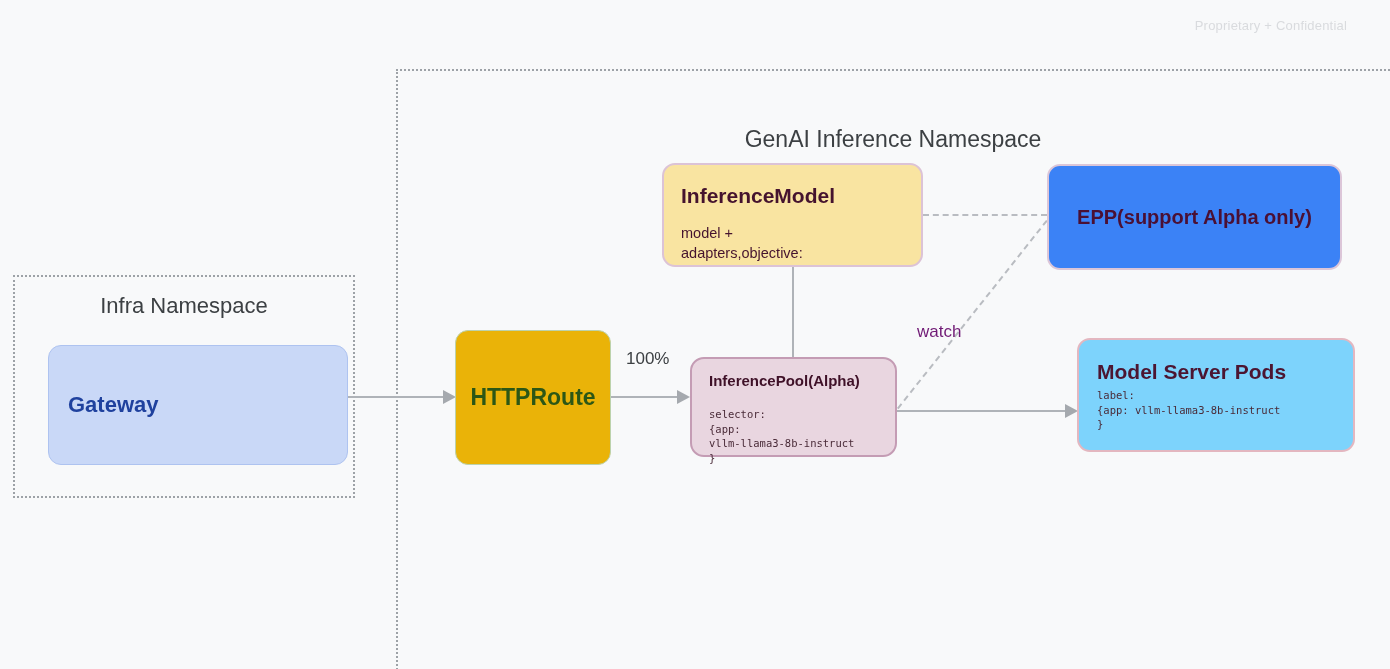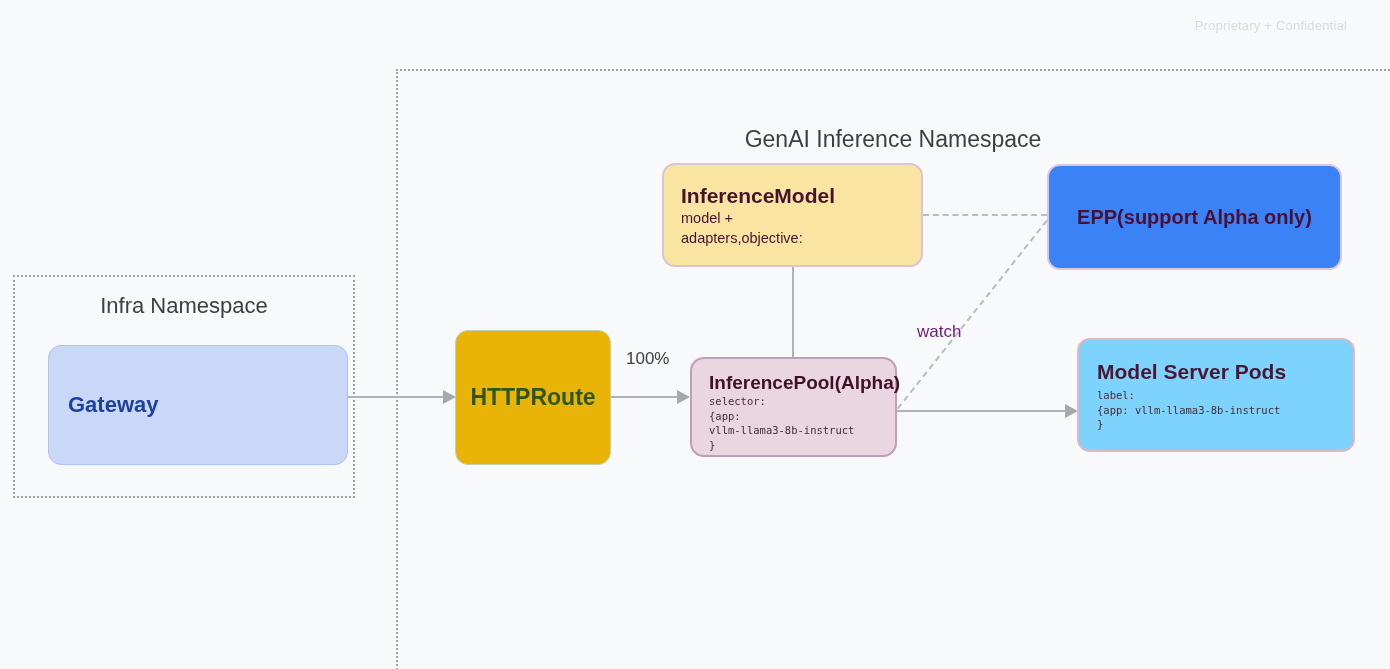--- a/index.html
+++ b/index.html
@@ -66,21 +66,21 @@
     font-size: 23px; font-weight: bold; color: #2C5716;
   }
   .node-inference-model {
     left: 662px; top: 163px; width: 261px; height: 104px;
     background: #F9E4A1;
     border: 2px solid #DCC3D6;
     padding: 19px 12px 0 17px;
   }
   .node-inference-model .title {
     font-size: 21px; font-weight: bold; color: #45132E;
-    margin-bottom: 0;
+    margin-bottom: 15px;
   }
   .node-inference-model .mono {
     font-family: Liberation Sans, sans-serif;
     font-size: 14.5px; line-height: 20px; color: #45132E;
   }
   .node-epp {
     left: 1047px; top: 164px; width: 295px; height: 106px;
     background: #3b82f6;
     border: 2px solid #DCC6D8;
     display: flex; align-items: center; justify-content: center;
@@ -89,22 +89,22 @@
     font-size: 20px; font-weight: bold; color: #4A1034;
   }
   .node-inference-pool {
     left: 690px; top: 357px; width: 207px; height: 100px;
     background: #E9D6E0;
     border: 2px solid #C49CB4;
     padding: 13px 8px 0 17px;
     border-radius: 14px;
   }
   .node-inference-pool .title {
-    font-size: 19px; font-weight: bold; color: #3F1128;
-    margin-bottom: 0;
+    font-size: 15px; font-weight: bold; color: #3F1128;
+    margin-bottom: 18px;
   }
   .node-inference-pool .mono,
   .node-model-server-pods .mono {
     font-family: "DejaVu Sans Mono", monospace;
     font-size: 10.5px; line-height: 14.5px; color: #4A2B38;
   }
   .node-model-server-pods {
     left: 1077px; top: 338px; width: 278px; height: 114px;
     background: #7dd3fc;
     border: 2px solid #E3B7C0;

